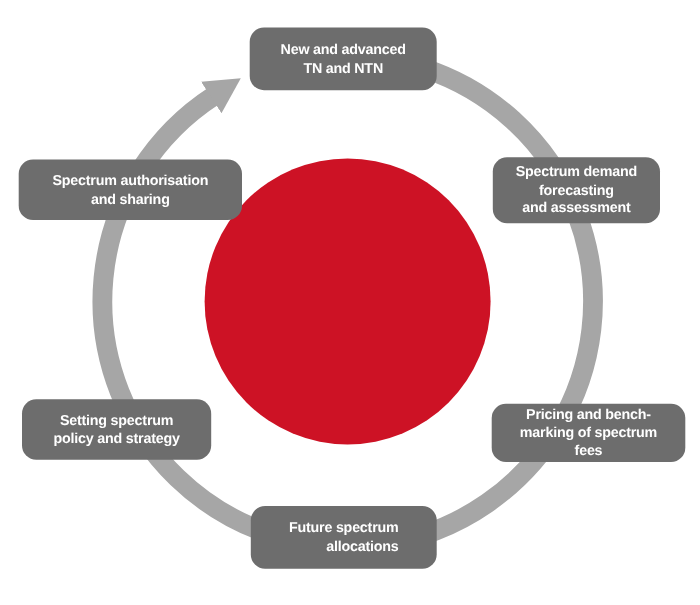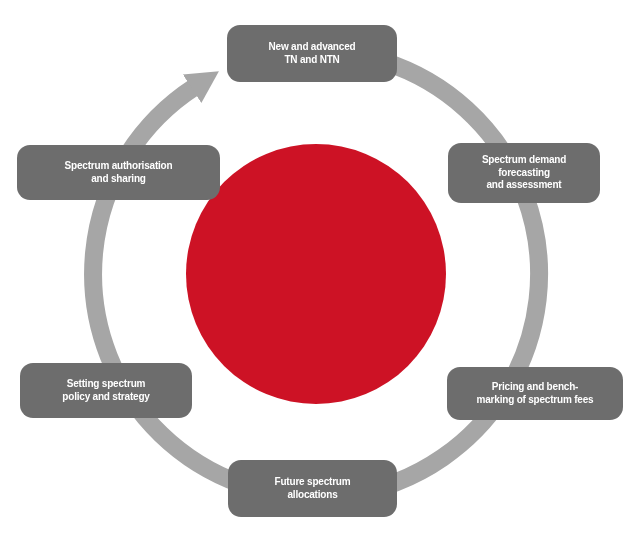--- a/index.html
+++ b/index.html
@@ -36,30 +36,30 @@
     line-height:1.3;
     white-space:pre-line;
   }
   .node{
     position:absolute;
     background:var(--node-gray);
     border-radius:13px;
     display:flex;align-items:center;justify-content:center;
     text-align:center;
     color:var(--text-white);
-    font-size:10px;font-weight:bold;
+    font-size:13px;font-weight:bold;
     letter-spacing:-0.2px;
     line-height:1.28;
     white-space:pre-line;
     padding:18px;
   }
   .n-top{left:227px;top:25px;width:170px;height:57px;}
   .n-top-right{left:448px;top:143px;width:152px;height:60px;}
   .n-bottom-right{left:447px;top:367px;width:176px;height:53px;}
-  .n-bottom{left:228px;top:460px;width:169px;height:57px;}
+  .n-bottom{left:228px;top:460px;width:169px;height:57px;text-align:right;}
   .n-bottom-left{left:20px;top:363px;width:172px;height:55px;}
   .n-top-left{left:17px;top:145px;width:203px;height:55px;}
 </style>
 </head>
 <body>
 
 <div class="stage">
 
   <svg class="ring-svg" width="636" height="550" viewBox="0 0 636 550">
     <defs>

